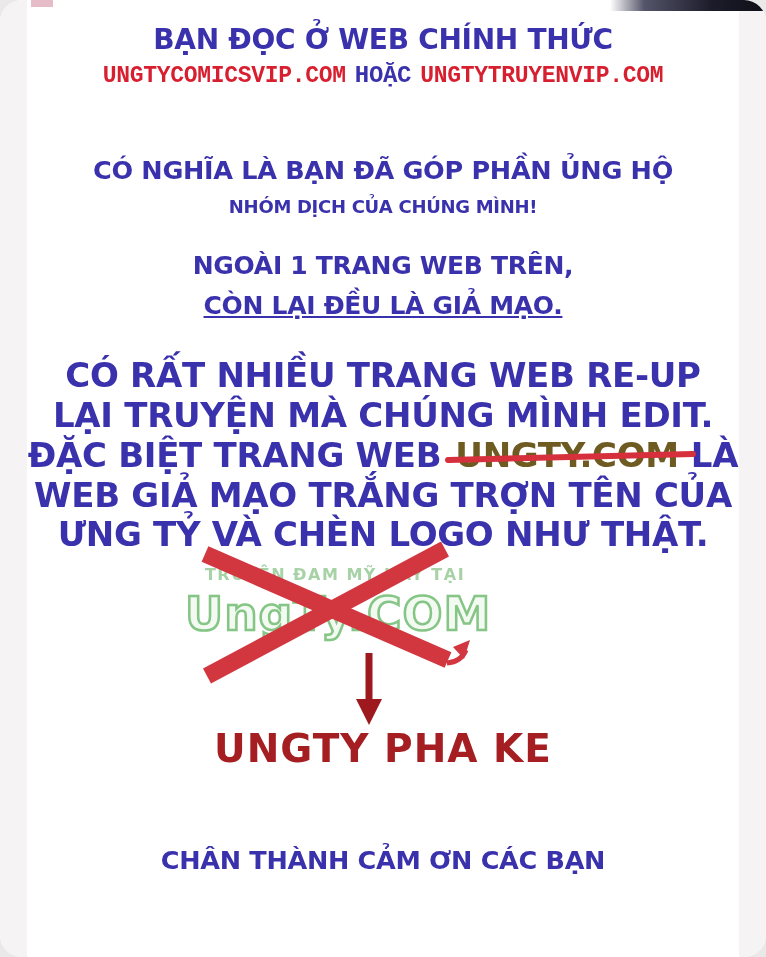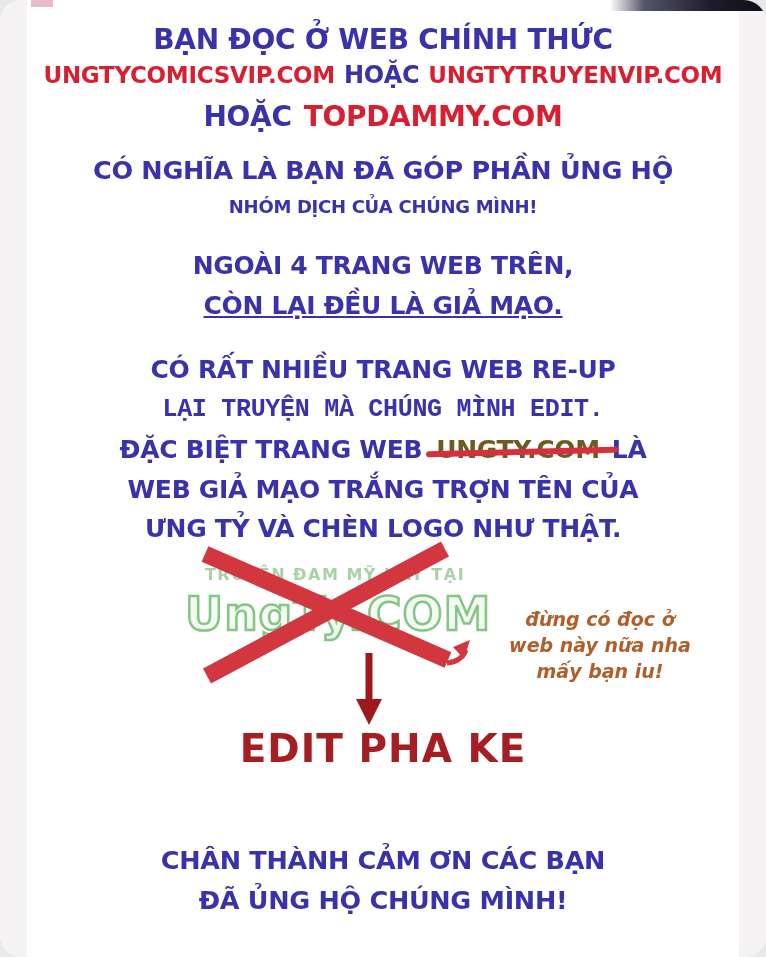--- a/index.html
+++ b/index.html
@@ -21,32 +21,32 @@
     background:linear-gradient(to right, rgba(150,150,165,0), #55556a 22%, #1c1c2b 65%, #0f0f18);}
   .line{
     position:absolute;left:27px;right:27px;
     text-align:center;white-space:nowrap;
     letter-spacing:-0.3px;line-height:1.15;
   }
   .blue{color:var(--blue,#3a31ad);}
   .red{color:var(--red,#d81f30);}
   
   .h1{top:24px;font-size:28px;}
-  .h2{top:62px;font-size:23px;}
+  .h2{top:62px;font-size:23px;font-family:Liberation Mono, monospace;}
   .h2 .conj{margin:0 9px;font-size:24px;}
   .h3{top:101px;font-size:28px;}
   .h3 .conj{margin-right:12px;}
   .h4{top:156px;font-size:25.5px;}
   .h5{top:197px;font-size:18px;}
   
   .n1{top:252px;font-size:25px;}
   .n2{top:292px;font-size:25px;text-decoration:underline;}
   
-  .w{font-size:25px;}
-  .w1{top:356px;} .w2{top:396px;font-family:Liberation Mono, monospace;} .w3{top:436px;} .w4{top:476px;} .w5{top:515px;}
+  .w{font-size:34px;}
+  .w1{top:356px;} .w2{top:396px;} .w3{top:436px;} .w4{top:476px;} .w5{top:515px;}
   .fake-url{
     position:relative;display:inline-block;
     color:var(--olive,#6e5b21);
     margin:0 12px 0 14px;
   }
   .fake-url::after{
     content:"";position:absolute;left:-10px;right:-18px;top:46%;height:6px;
     background:var(--strike-red,#d6303c);
     transform:rotate(-1.4deg);border-radius:3px;
   }
@@ -87,27 +87,24 @@
 
   <div class="gutter left"></div>
   <div class="gutter right"></div>
   <div class="remnant-pink"></div>
   <div class="remnant-navy"></div>
 
   <div class="line h1 blue">BẠN ĐỌC Ở WEB CHÍNH THỨC</div>
   <div class="line h2">
     <span class="red">UNGTYCOMICSVIP.COM</span><span class="blue conj">HOẶC</span><span class="red">UNGTYTRUYENVIP.COM</span>
   </div>
-  <div class="line h3">
-    <span class="blue conj">HOẶC</span><span class="red">TOPDAMMY.COM</span>
-  </div>
   <div class="line h4 blue">CÓ NGHĨA LÀ BẠN ĐÃ GÓP PHẦN ỦNG HỘ</div>
   <div class="line h5 blue">NHÓM DỊCH CỦA CHÚNG MÌNH!</div>
 
-  <div class="line n1 blue">NGOÀI 4 TRANG WEB TRÊN,</div>
+  <div class="line n1 blue">NGOÀI 1 TRANG WEB TRÊN,</div>
   <div class="line n2 blue">CÒN LẠI ĐỀU LÀ GIẢ MẠO.</div>
 
   <div class="line w w1 blue">CÓ RẤT NHIỀU TRANG WEB RE-UP</div>
   <div class="line w w2 blue">LẠI TRUYỆN MÀ CHÚNG MÌNH EDIT.</div>
   <div class="line w w3">
     <span class="blue">ĐẶC BIỆT TRANG WEB</span><span class="fake-url">UNGTY.COM</span><span class="blue">LÀ</span>
   </div>
   <div class="line w w4 blue">WEB GIẢ MẠO TRẮNG TRỢN TÊN CỦA</div>
   <div class="line w w5 blue">ƯNG TỶ VÀ CHÈN LOGO NHƯ THẬT.</div>
 
@@ -115,28 +112,22 @@
     <div class="logo-tagline">TRUYỆN ĐAM MỸ HAY TẠI</div>
     <div class="logo-brand">UngTy.COM</div>
     <svg class="x-overlay" viewBox="0 0 300 142" xmlns="http://www.w3.org/2000/svg">
       <line x1="20" y1="12" x2="263" y2="118" stroke="#d23740" stroke-width="17"></line>
       <line x1="260" y1="7" x2="22" y2="134" stroke="#d23740" stroke-width="17"></line>
       <path d="M262 121 Q 276 120 281 108" fill="none" stroke="#d23740" stroke-width="5"></path>
       <polygon points="285,98 268,105 279,117" fill="#d23740"></polygon>
     </svg>
   </div>
 
-  <div class="note">
-    <div>đừng có đọc ở</div>
-    <div>web này nữa nha</div>
-    <div>mấy bạn iu!</div>
-  </div>
 
   <svg class="down-arrow" viewBox="0 0 30 76" xmlns="http://www.w3.org/2000/svg">
     <line x1="15" y1="2" x2="15" y2="54" stroke="#9d191e" stroke-width="7"></line>
     <polygon points="2,48 15,74 28,48" fill="#9d191e"></polygon>
   </svg>
-  <div class="line caption-red">EDIT PHA KE</div>
+  <div class="line caption-red">UNGTY PHA KE</div>
 
   <div class="line f1 blue">CHÂN THÀNH CẢM ƠN CÁC BẠN</div>
-  <div class="line f2 blue">ĐÃ ỦNG HỘ CHÚNG MÌNH!</div>
 
 </div>
 
 </body></html>

